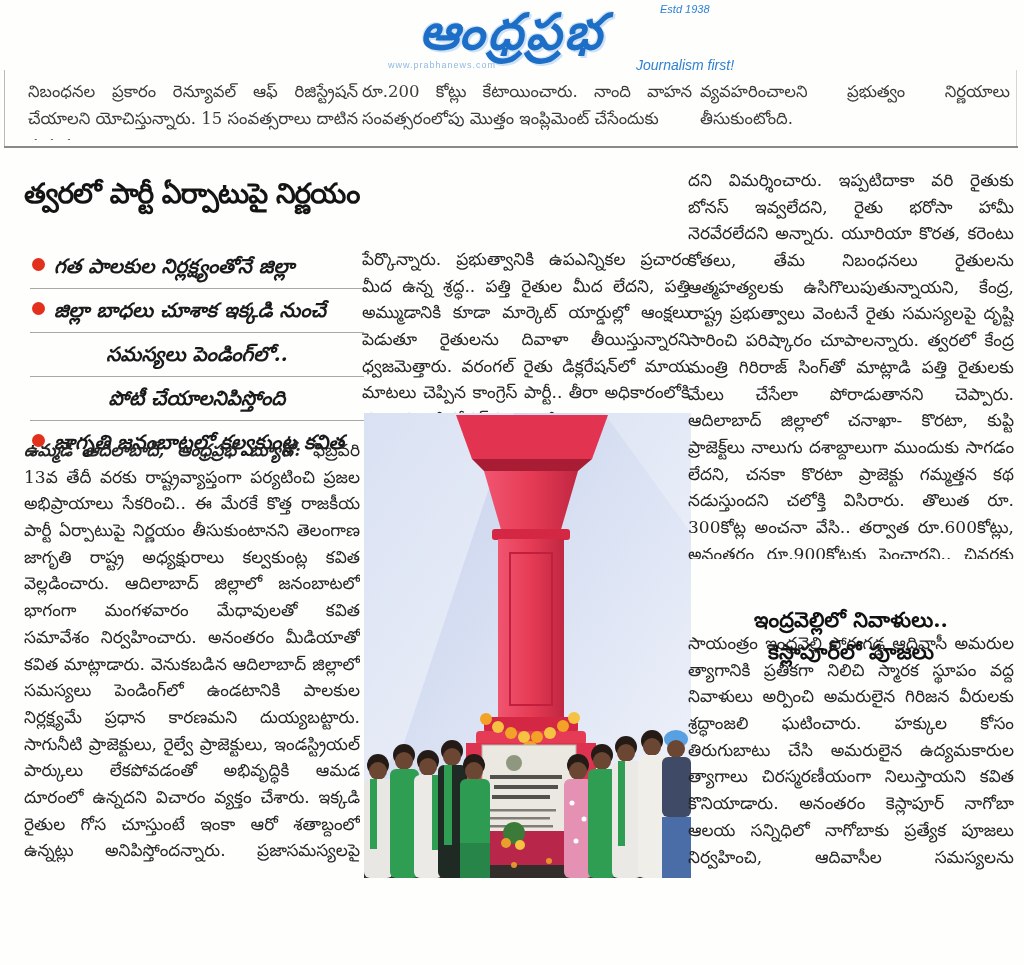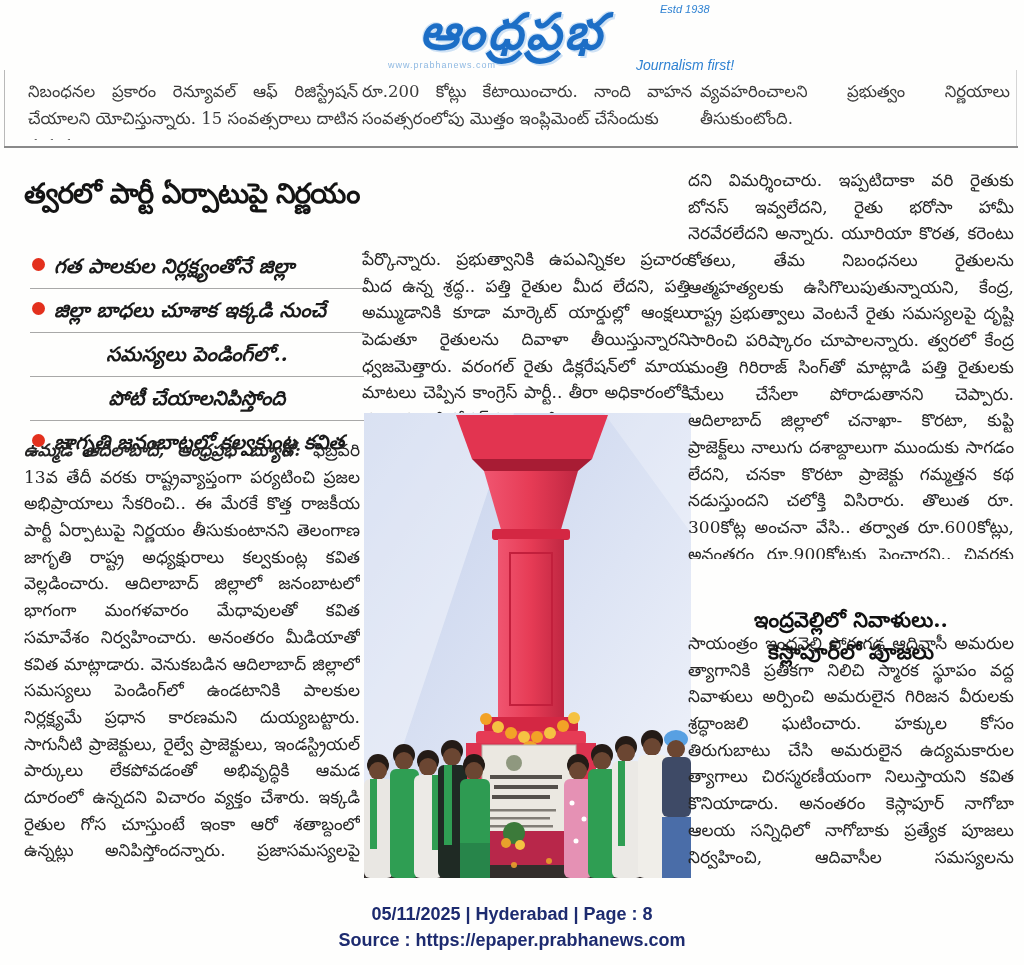--- a/index.html
+++ b/index.html
@@ -234,18 +234,14 @@
     </svg>
   </div>
 
   <div class="body-text col-right1">దని విమర్శించారు. ఇప్పటిదాకా వరి రైతుకు బోనస్ ఇవ్వలేదని, రైతు భరోసా హామీ నెరవేరలేదని అన్నారు. యూరియా కొరత, కరెంటు కోతలు, తేమ నిబంధనలు రైతులను ఆత్మహత్యలకు ఉసిగొలుపుతున్నాయని, కేంద్ర, రాష్ట్ర ప్రభుత్వాలు వెంటనే రైతు సమస్యలపై దృష్టి సారించి పరిష్కారం చూపాలన్నారు. త్వరలో కేంద్ర మంత్రి గిరిరాజ్ సింగ్‌తో మాట్లాడి పత్తి రైతులకు మేలు చేసేలా పోరాడుతానని చెప్పారు. ఆదిలాబాద్ జిల్లాలో చనాఖా- కొరటా, కుప్టి ప్రాజెక్ట్‌లు నాలుగు దశాబ్దాలుగా ముందుకు సాగడం లేదని, చనకా కొరటా ప్రాజెక్టు గమ్మత్తన కథ నడుస్తుందని చలోక్తి విసిరారు. తొలుత రూ. 300కోట్ల అంచనా వేసి.. తర్వాత రూ.600కోట్లు, అనంతరం రూ.900కోట్లకు పెంచారని.. చివరకు రూ.2000 కోట్లకు ప్రాజెక్టు అంచనా వ్యయం పెంచేసి పాలకులు చేతులు దులుపుకున్నారని ఆరోపించారు. ఆదివాసీ తెగలకు సమస్యలను త్వరలోనే గవర్నర్ దృష్టికి తీసుకెళ్లి పరిష్కారానికి పూనుకుంటానని చెప్పారు.</div>
   <div class="subhead">
     <div>ఇంద్రవెల్లిలో నివాళులు..</div>
     <div>కెస్లాపూర్‌లో పూజలు</div>
   </div>
   <div class="body-text col-right2">సాయంత్రం ఇంద్రవెల్లి పోరుగడ్డ ఆదివాసీ అమరుల త్యాగానికి ప్రతీకగా నిలిచి స్మారక స్థూపం వద్ద నివాళులు అర్పించి అమరులైన గిరిజన వీరులకు శ్రద్ధాంజలి ఘటించారు. హక్కుల కోసం తిరుగుబాటు చేసి అమరులైన ఉద్యమకారుల త్యాగాలు చిరస్మరణీయంగా నిలుస్తాయని కవిత కొనియాడారు. అనంతరం కెస్లాపూర్ నాగోబా ఆలయ సన్నిధిలో నాగోబాకు ప్రత్యేక పూజలు నిర్వహించి, ఆదివాసీల సమస్యలను తెలుసుకున్నారు. ఈ సందర్భంగా మెస్రం వంశస్థులు కవితను ఆలయ మర్యాదలతో సత్కరించారు.</div>
 
-  <div class="footer">
-    <div>05/11/2025 | Hyderabad  | Page : 8</div>
-    <div><a href="#" class="src">Source : https://epaper.prabhanews.com</a></div>
-  </div>
 
 </div>
 
 </body></html>

